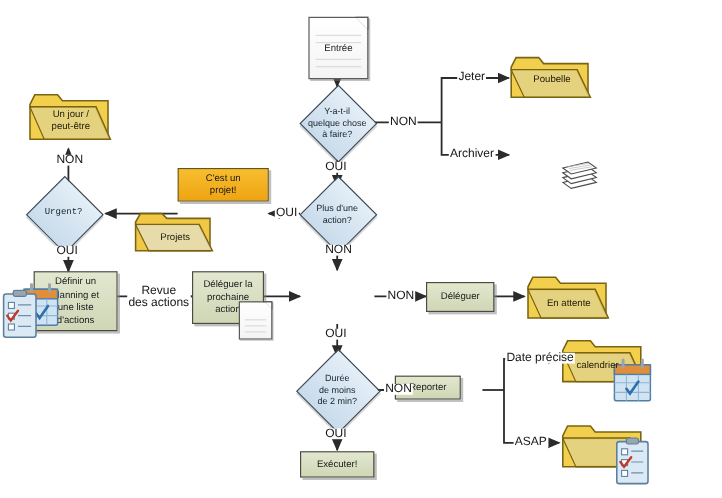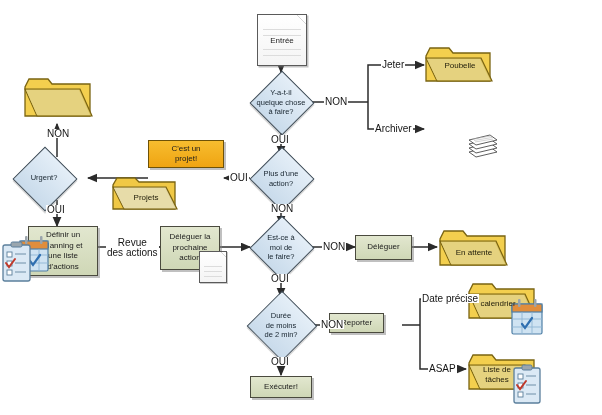--- a/index.html
+++ b/index.html
@@ -161,35 +161,27 @@
   </div>
 
   <div class="dia" style="left:259px;top:156px;width:44px;height:44px;">
     <span class="shape"></span>
     <span class="dtxt">
       <span>Plus d'une</span><br>
       <span>action?</span>
     </span>
   </div>
 
-  <div class="dia" style="left:22px;top:156px;width:44px;height:44px;">
+  <div class="dia" style="left:31px;top:156px;width:44px;height:44px;font-family:Liberation Mono, monospace;">
     <span class="shape"></span>
     <span class="dtxt">
       <span>Urgent?</span>
     </span>
   </div>
 
-  <div class="dia" style="left:259px;top:225px;width:44px;height:44px;">
-    <span class="shape"></span>
-    <span class="dtxt">
-      <span>Est-ce à</span><br>
-      <span>moi de</span><br>
-      <span>le faire?</span>
-    </span>
-  </div>
 
   <div class="dia" style="left:257px;top:301px;width:48px;height:48px;">
     <span class="shape"></span>
     <span class="dtxt">
       <span>Durée</span><br>
       <span>de moins</span><br>
       <span>de 2 min?</span>
     </span>
   </div>
 
@@ -285,20 +277,24 @@
       <path d="M10,9 L28,6 M11,10.5 L29,7.5 M12,12 L30,9"></path>
     </g>
   </svg>
 
   <div class="folder" style="left:22px;top:76px;width:72px;height:44px;">
     <svg width="72" height="44" viewBox="0 0 72 44">
       <path d="M3,11 L3,40 L68,40 L68,8 L30,8 L26,3 L7,3 Z" fill="#f3cf4e" stroke="#7a6412" stroke-width="1.3"></path>
       <path d="M3,13 L15,40 L70,40 L58,13 Z" fill="#d9c05c" stroke="#7a6412" stroke-width="1.2"></path>
       <path d="M4,14 L15,39 L68,39 L57,14 Z" fill="#e5d27f" stroke="none"></path>
     </svg>
+    <span class="ftext" style="top:55%;">
+      <span>Un jour /</span><br>
+      <span>peut-être</span>
+    </span>
   </div>
 
   <div class="folder" style="left:437px;top:228px;width:72px;height:40px;">
     <svg width="72" height="40" viewBox="0 0 72 40">
       <path d="M3,11 L3,37 L68,37 L68,8 L30,8 L26,3 L7,3 Z" fill="#f3cf4e" stroke="#7a6412" stroke-width="1.3"></path>
       <path d="M3,13 L14,37 L70,37 L59,13 Z" fill="#d9c05c" stroke="#7a6412" stroke-width="1.2"></path>
       <path d="M4,14 L14,36 L68,36 L58,14 Z" fill="#e5d27f" stroke="none"></path>
     </svg>
     <span class="ftext" style="top:62%;">En attente</span>
   </div>
@@ -319,24 +315,20 @@
     <path d="M3,22 H33 M3,30 H33 M13,15 V37 M23,15 V37" stroke="#8fb6d4" stroke-width="0.9"></path>
     <path d="M13,27 l3,4 l7,-10" stroke="#2f6fb0" stroke-width="2.2" fill="none" stroke-linecap="round"></path>
   </svg>
 
   <div class="folder" style="left:466px;top:352px;width:72px;height:40px;">
     <svg width="72" height="40" viewBox="0 0 72 40">
       <path d="M3,11 L3,37 L68,37 L68,8 L30,8 L26,3 L7,3 Z" fill="#f3cf4e" stroke="#7a6412" stroke-width="1.3"></path>
       <path d="M3,13 L14,37 L70,37 L59,13 Z" fill="#d9c05c" stroke="#7a6412" stroke-width="1.2"></path>
       <path d="M4,14 L14,36 L68,36 L58,14 Z" fill="#e5d27f" stroke="none"></path>
     </svg>
-    <span class="ftext" style="top:55%;left:4px;right:14px;">
-      <span>Liste de</span><br>
-      <span>tâches</span>
-    </span>
   </div>
   <svg style="position:absolute;left:511px;top:364px;" width="32" height="42" viewBox="0 0 32 42">
     <rect x="3" y="4" width="26" height="35" rx="2" fill="#dbe9f5" stroke="#5b7f9c" stroke-width="1.3"></rect>
     <rect x="11" y="1" width="10" height="5" rx="1.5" fill="#9aa6ae" stroke="#5b7f9c" stroke-width="1"></rect>
     <rect x="7" y="10" width="5" height="5" fill="#ffffff" stroke="#5b7f9c" stroke-width="0.9"></rect>
     <rect x="7" y="19" width="5" height="5" fill="#ffffff" stroke="#5b7f9c" stroke-width="0.9"></rect>
     <rect x="7" y="28" width="5" height="5" fill="#ffffff" stroke="#5b7f9c" stroke-width="0.9"></rect>
     <path d="M15,12 H25 M15,21 H25 M15,30 H25" stroke="#6f8fa8" stroke-width="1"></path>
     <path d="M6,21 l3,4 l6,-8" stroke="#c0392b" stroke-width="2" fill="none" stroke-linecap="round"></path>
   </svg>

